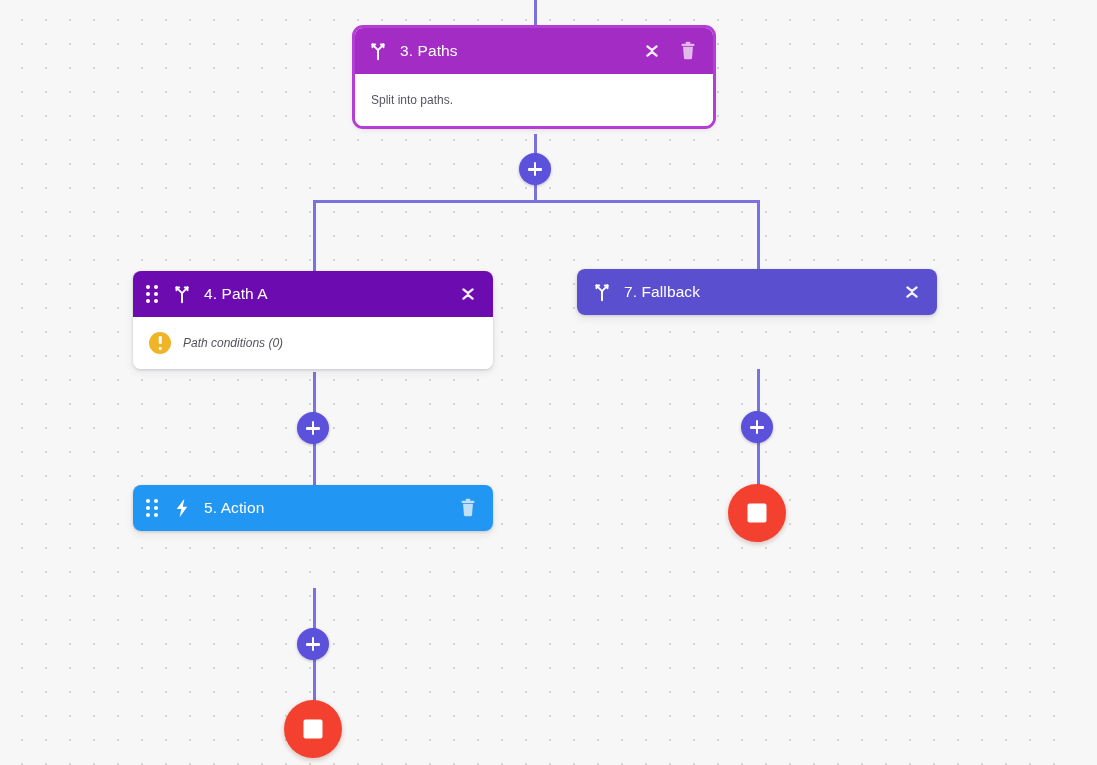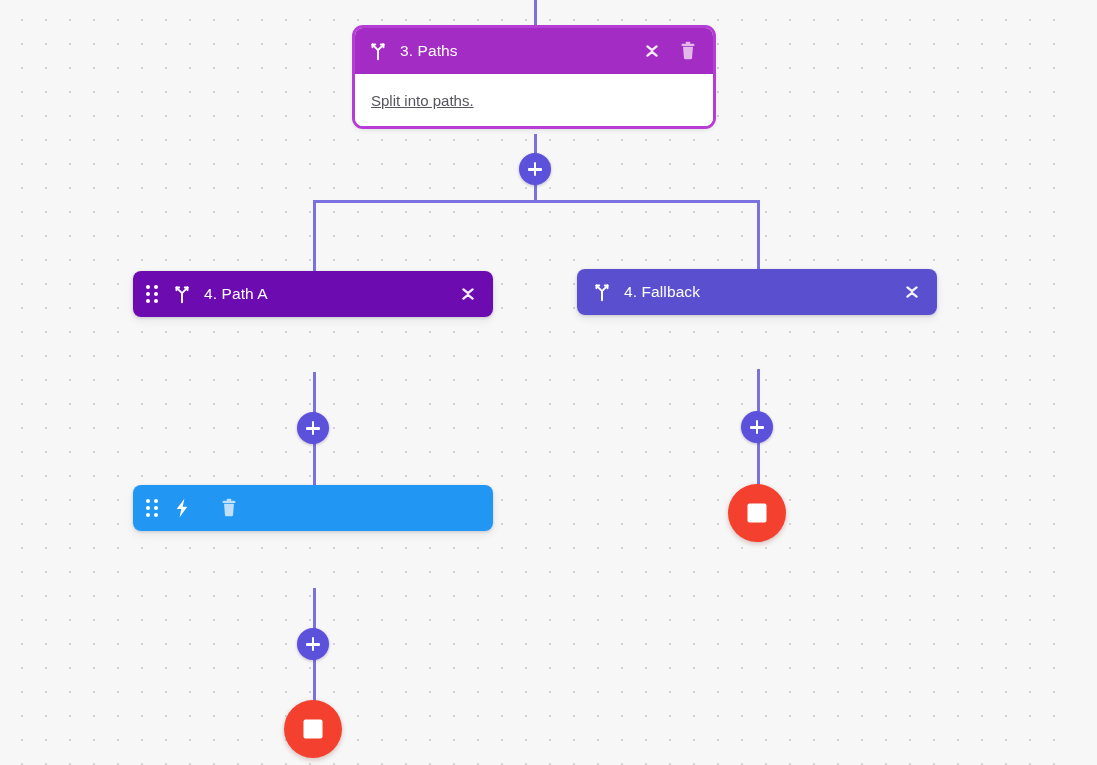--- a/index.html
+++ b/index.html
@@ -66,24 +66,23 @@
   }
   .node-body {
     display: flex;
     align-items: center;
     min-height: 52px;
     padding: 0 16px;
     box-sizing: border-box;
     background: #ffffff;
   }
   .node-body-text {
-    font-size: 15px;
+    font-size: 12px;
     color: #55555f;
     white-space: nowrap;
-    text-decoration: underline;
   }
   .node-body-text.muted-italic {
     font-style: italic;
     color: #53535c;
   }
 
   
   .hdr-paths    { background: #a32cc4; }
   .hdr-path     { background: #6c0bb0; }
   .hdr-fallback { background: #5a4fcf; }
@@ -289,39 +288,44 @@
         </svg>
       </span>
       <span class="node-title">4. Path A</span>
       <span class="hdr-btn">
         <svg viewBox="0 0 24 24" fill="none" stroke="#ffffff" stroke-width="2.6" stroke-linecap="round" stroke-linejoin="round">
           <path d="M7 7 L12 11 L17 7"></path>
           <path d="M7 17 L12 13 L17 17"></path>
         </svg>
       </span>
     </div>
+    <div class="node-body">
+      <span class="warn-badge"></span>
+      <span class="node-body-text muted-italic">Path conditions (0)</span>
+    </div>
   </div>
 
   <div class="add-btn" style="left:297px; top:412px;"></div>
 
   <div class="node" style="left:133px; top:485px; width:360px;">
     <div class="node-header hdr-action">
       <span class="hdr-icon drag-handle">
         <i></i>
           <i></i>
           <i></i>
           <i></i>
           <i></i>
           <i></i>
       </span>
       <span class="hdr-icon type-icon">
         <svg viewBox="0 0 24 24" fill="#ffffff">
           <path d="M14.6 2 L6.2 13.2 h5.0 L9.4 22 L17.8 10.6 h-5.0 z"></path>
         </svg>
       </span>
+      <span class="node-title">5. Action</span>
       <span class="hdr-btn">
         <svg viewBox="0 0 24 24" fill="#cfe6fa">
           <rect x="5" y="4" width="14" height="2.6" rx="1"></rect>
           <rect x="9.5" y="2" width="5" height="2.4" rx=".8"></rect>
           <path d="M6.6 7.4 h10.8 l-1 12.1 a1.5 1.5 0 0 1 -1.5 1.4 h-5.8 a1.5 1.5 0 0 1 -1.5 -1.4 z"></path>
         </svg>
       </span>
     </div>
   </div>
 
@@ -334,21 +338,21 @@
         <svg viewBox="0 0 24 24" fill="none" stroke="#ffffff" stroke-width="2.1" stroke-linecap="round" stroke-linejoin="round">
           <path d="M12 21 L12 13"></path>
           <path d="M12 13 L12 11 L18 5"></path>
           <path d="M12 13 L12 11 L6 5"></path>
           <path d="M18 5 L18 8"></path>
             <path d="M18 5 L15 5"></path>
           <path d="M6 5 L6 8"></path>
             <path d="M6 5 L9 5"></path>
         </svg>
       </span>
-      <span class="node-title">4. Fallback</span>
+      <span class="node-title">7. Fallback</span>
       <span class="hdr-btn">
         <svg viewBox="0 0 24 24" fill="none" stroke="#ffffff" stroke-width="2.6" stroke-linecap="round" stroke-linejoin="round">
           <path d="M7 7 L12 11 L17 7"></path>
           <path d="M7 17 L12 13 L17 17"></path>
         </svg>
       </span>
     </div>
   </div>
 
   <div class="add-btn" style="left:741px; top:411px;"></div>

